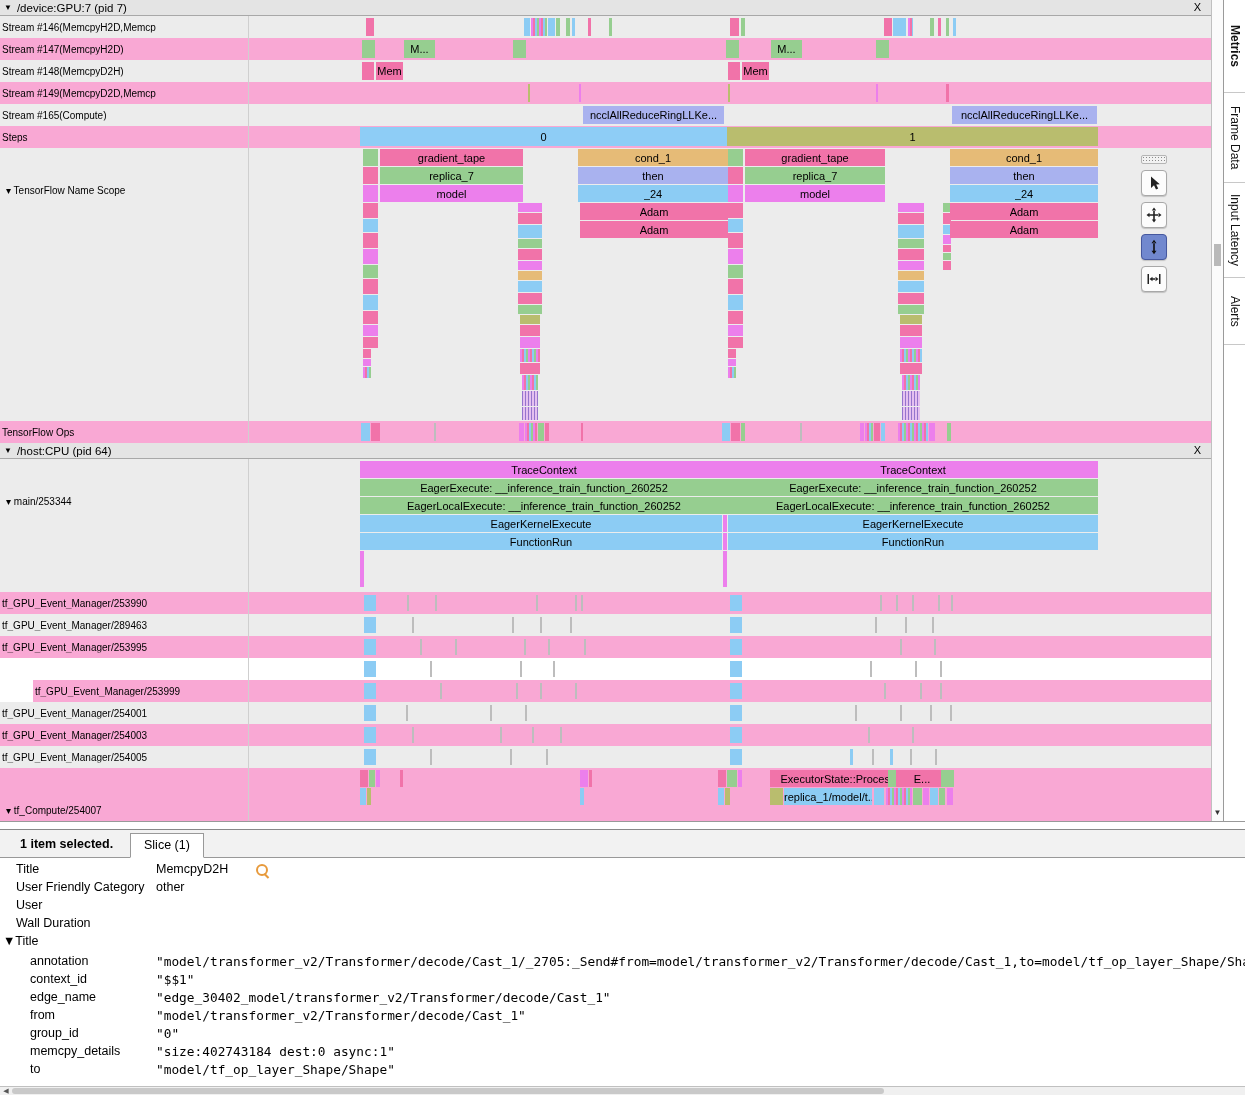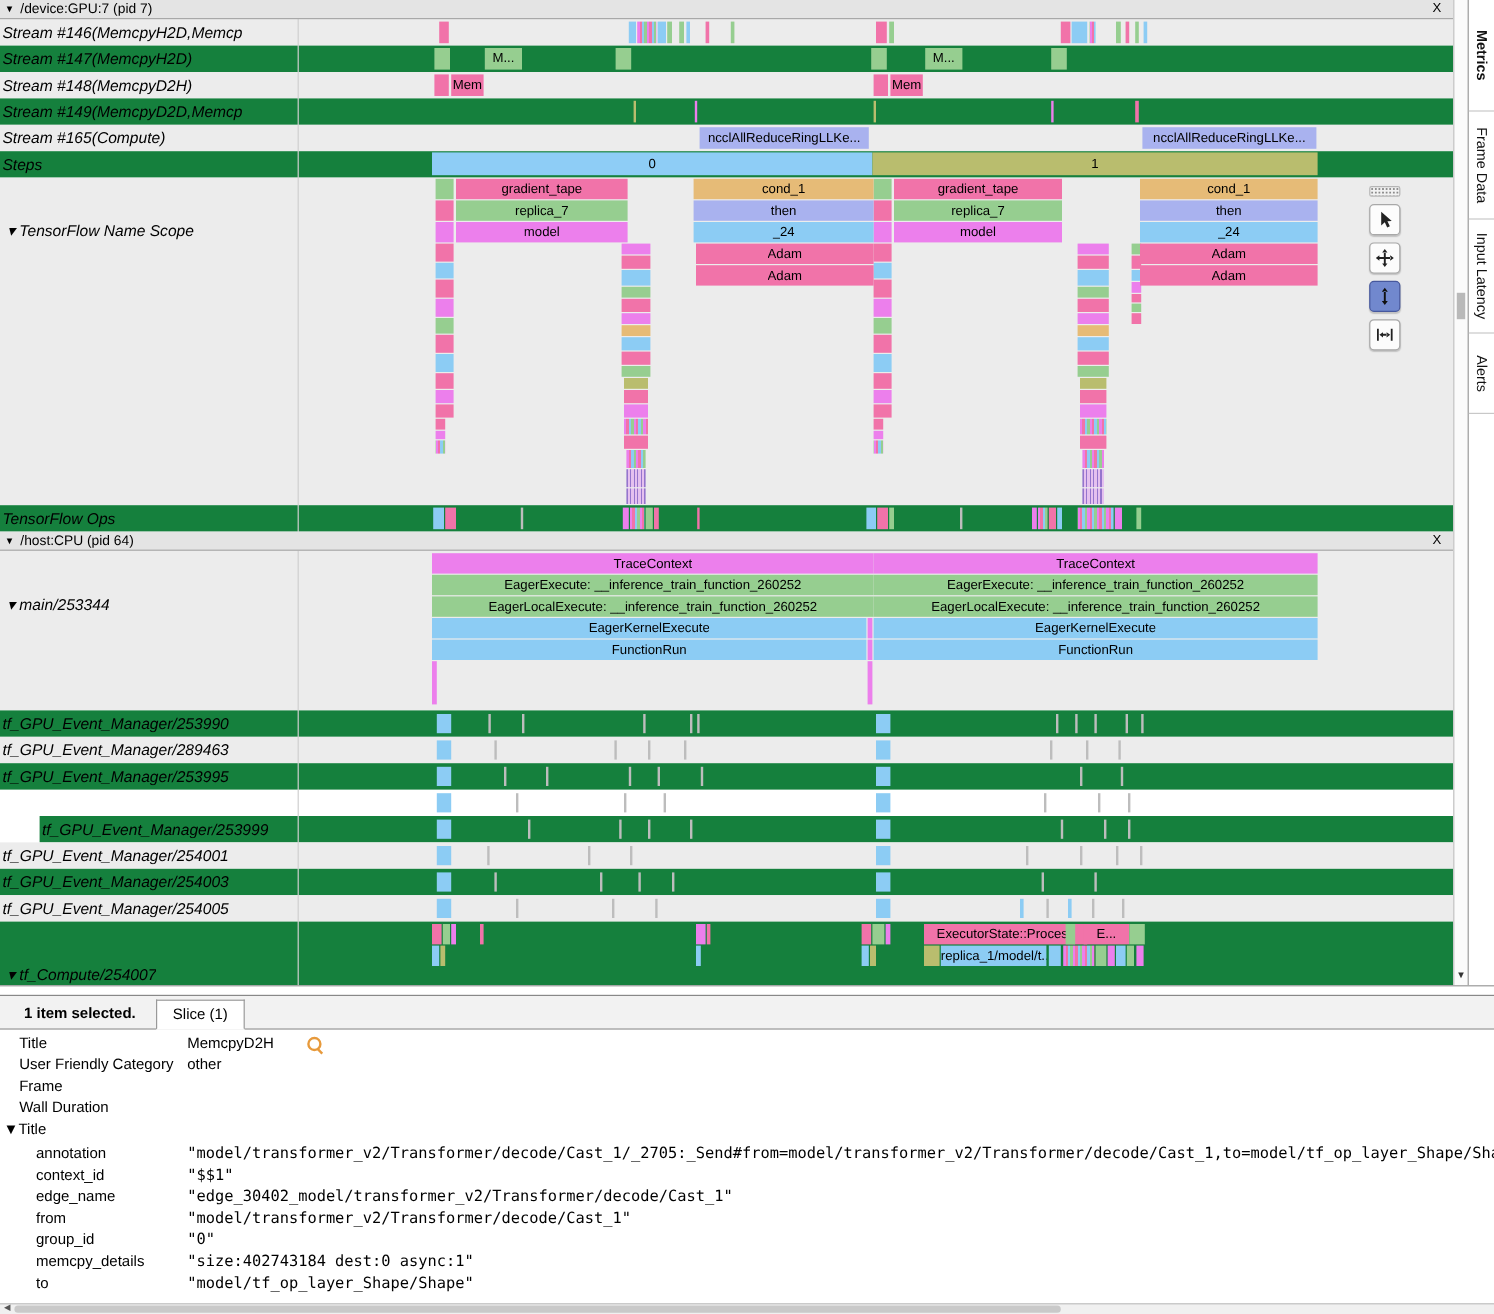--- a/index.html
+++ b/index.html
@@ -1,24 +1,24 @@
 <!DOCTYPE html>
 <html><head>
 <meta charset="utf-8">
 <style>
   html,body{margin:0;padding:0;}
   body{width:1245px;height:1095px;position:relative;overflow:hidden;background:#fff;
        font-family:"Liberation Sans",sans-serif;color:#000;}
 
   
   #trace{position:absolute;left:0;top:0;width:1211px;height:822px;background:#fff;overflow:hidden;}
-  .trace-row{position:absolute;left:0;width:1211px;background:#15803d;z-index:0;}
+  .trace-row{position:absolute;left:0;width:1211px;background:#f9a8d4;z-index:0;}
   .trace-row.alt{background:#ececec;}
   .row-label{position:absolute;left:2px;top:50%;transform:translateY(-50%);
-             font-size:13px;white-space:nowrap;overflow:hidden;max-width:244px;z-index:1;font-style:italic;}
+             font-size:10px;white-space:nowrap;overflow:hidden;max-width:244px;z-index:1;}
   .row-label.group{top:3px;transform:none;left:6px;margin-top:34px;}
   .col-divider{position:absolute;left:248px;top:0;width:1px;height:822px;background:#cfcfcf;z-index:1;}
 
   .bar{position:absolute;display:flex;align-items:center;justify-content:center;
        overflow:hidden;box-sizing:border-box;z-index:2;}
   .bar-label{font-size:11px;color:#000;white-space:nowrap;overflow:hidden;}
 
   .panel-header{position:absolute;left:0;width:1211px;height:16px;background:#e4e4e4;
                 border-bottom:1px solid #a8a8a8;box-sizing:border-box;z-index:6;
                 font-size:11.5px;display:flex;align-items:center;}
@@ -531,21 +531,21 @@
   <div class="details-body" id="details-body">
       <div class="drow">
         <div class="dlabel">Title</div>
         <div class="dvalue">MemcpyD2H<span class="mag"></span></div>
       </div>
       <div class="drow">
         <div class="dlabel">User Friendly Category</div>
         <div class="dvalue">other</div>
       </div>
       <div class="drow">
-        <div class="dlabel">Frame</div>
+        <div class="dlabel">User</div>
         <div class="dvalue"></div>
       </div>
       <div class="drow">
         <div class="dlabel">Wall Duration</div>
         <div class="dvalue"></div>
       </div>
       <div class="dargs">▼Title</div>
       <div class="drow">
         <div class="dlabel indent">annotation</div>
         <div class="dvalue mono">"model/transformer_v2/Transformer/decode/Cast_1/_2705:_Send#from=model/transformer_v2/Transformer/decode/Cast_1,to=model/tf_op_layer_Shape/Shape#::#edge_30402"</div>

